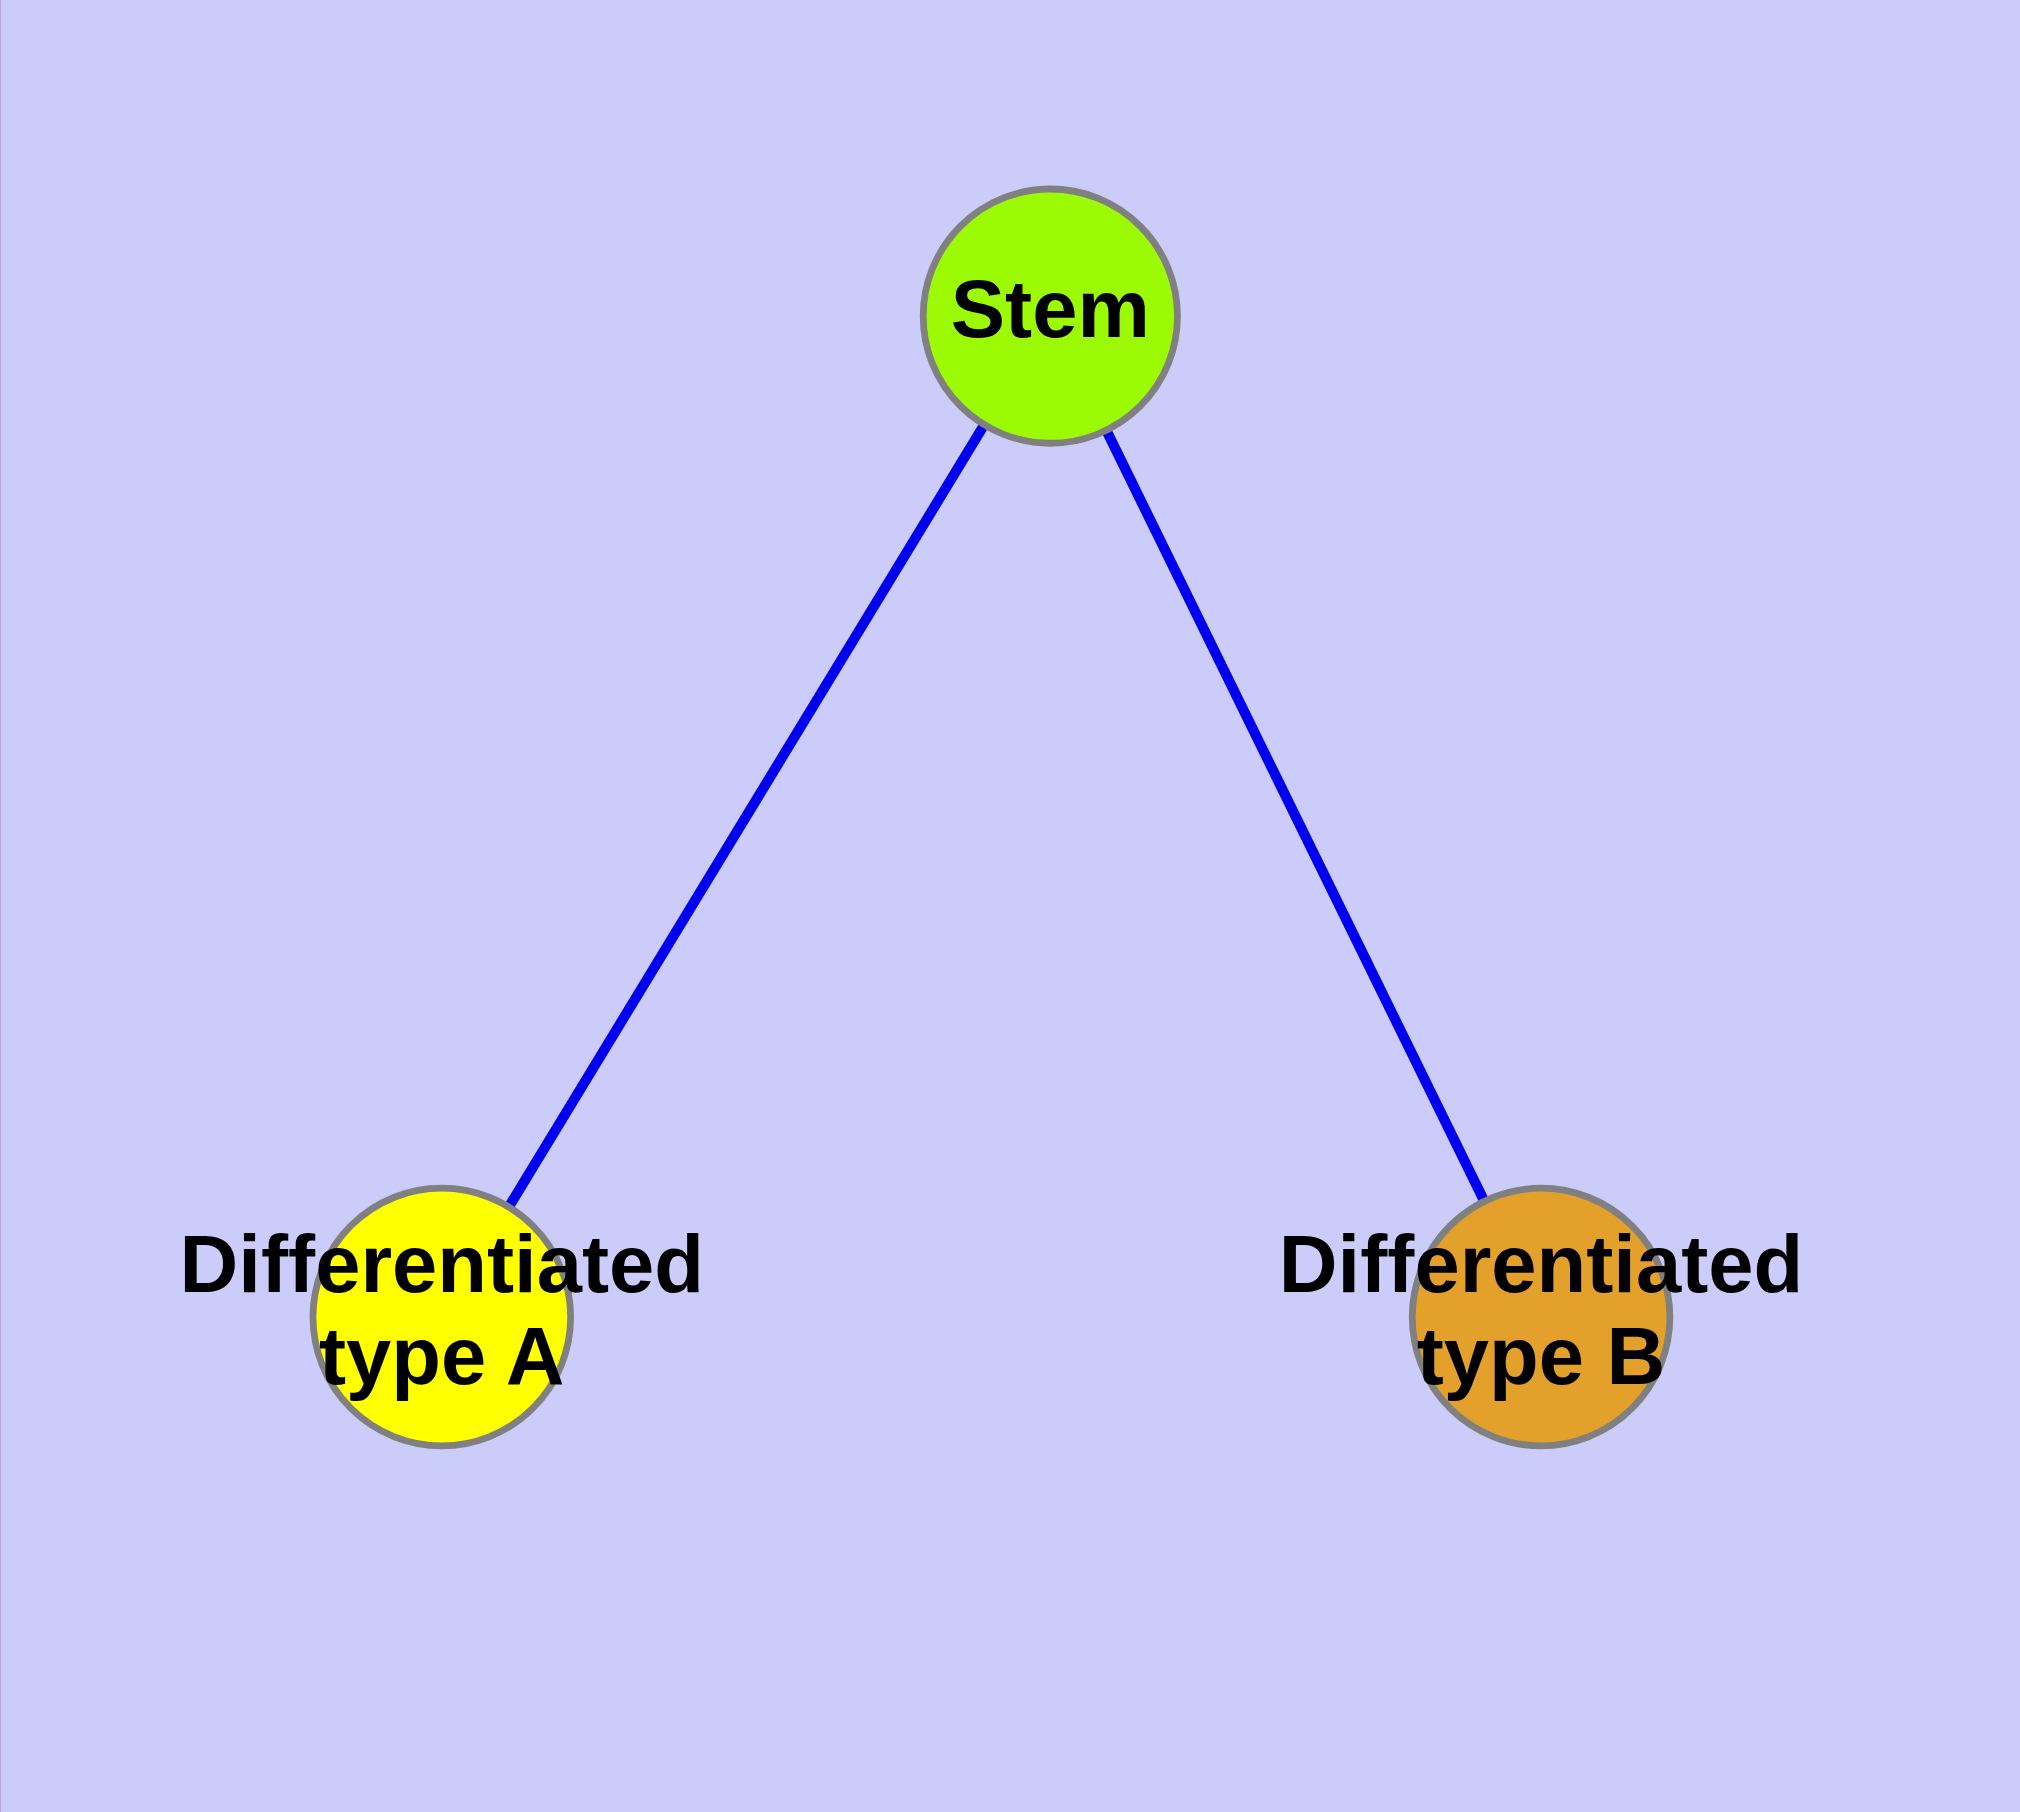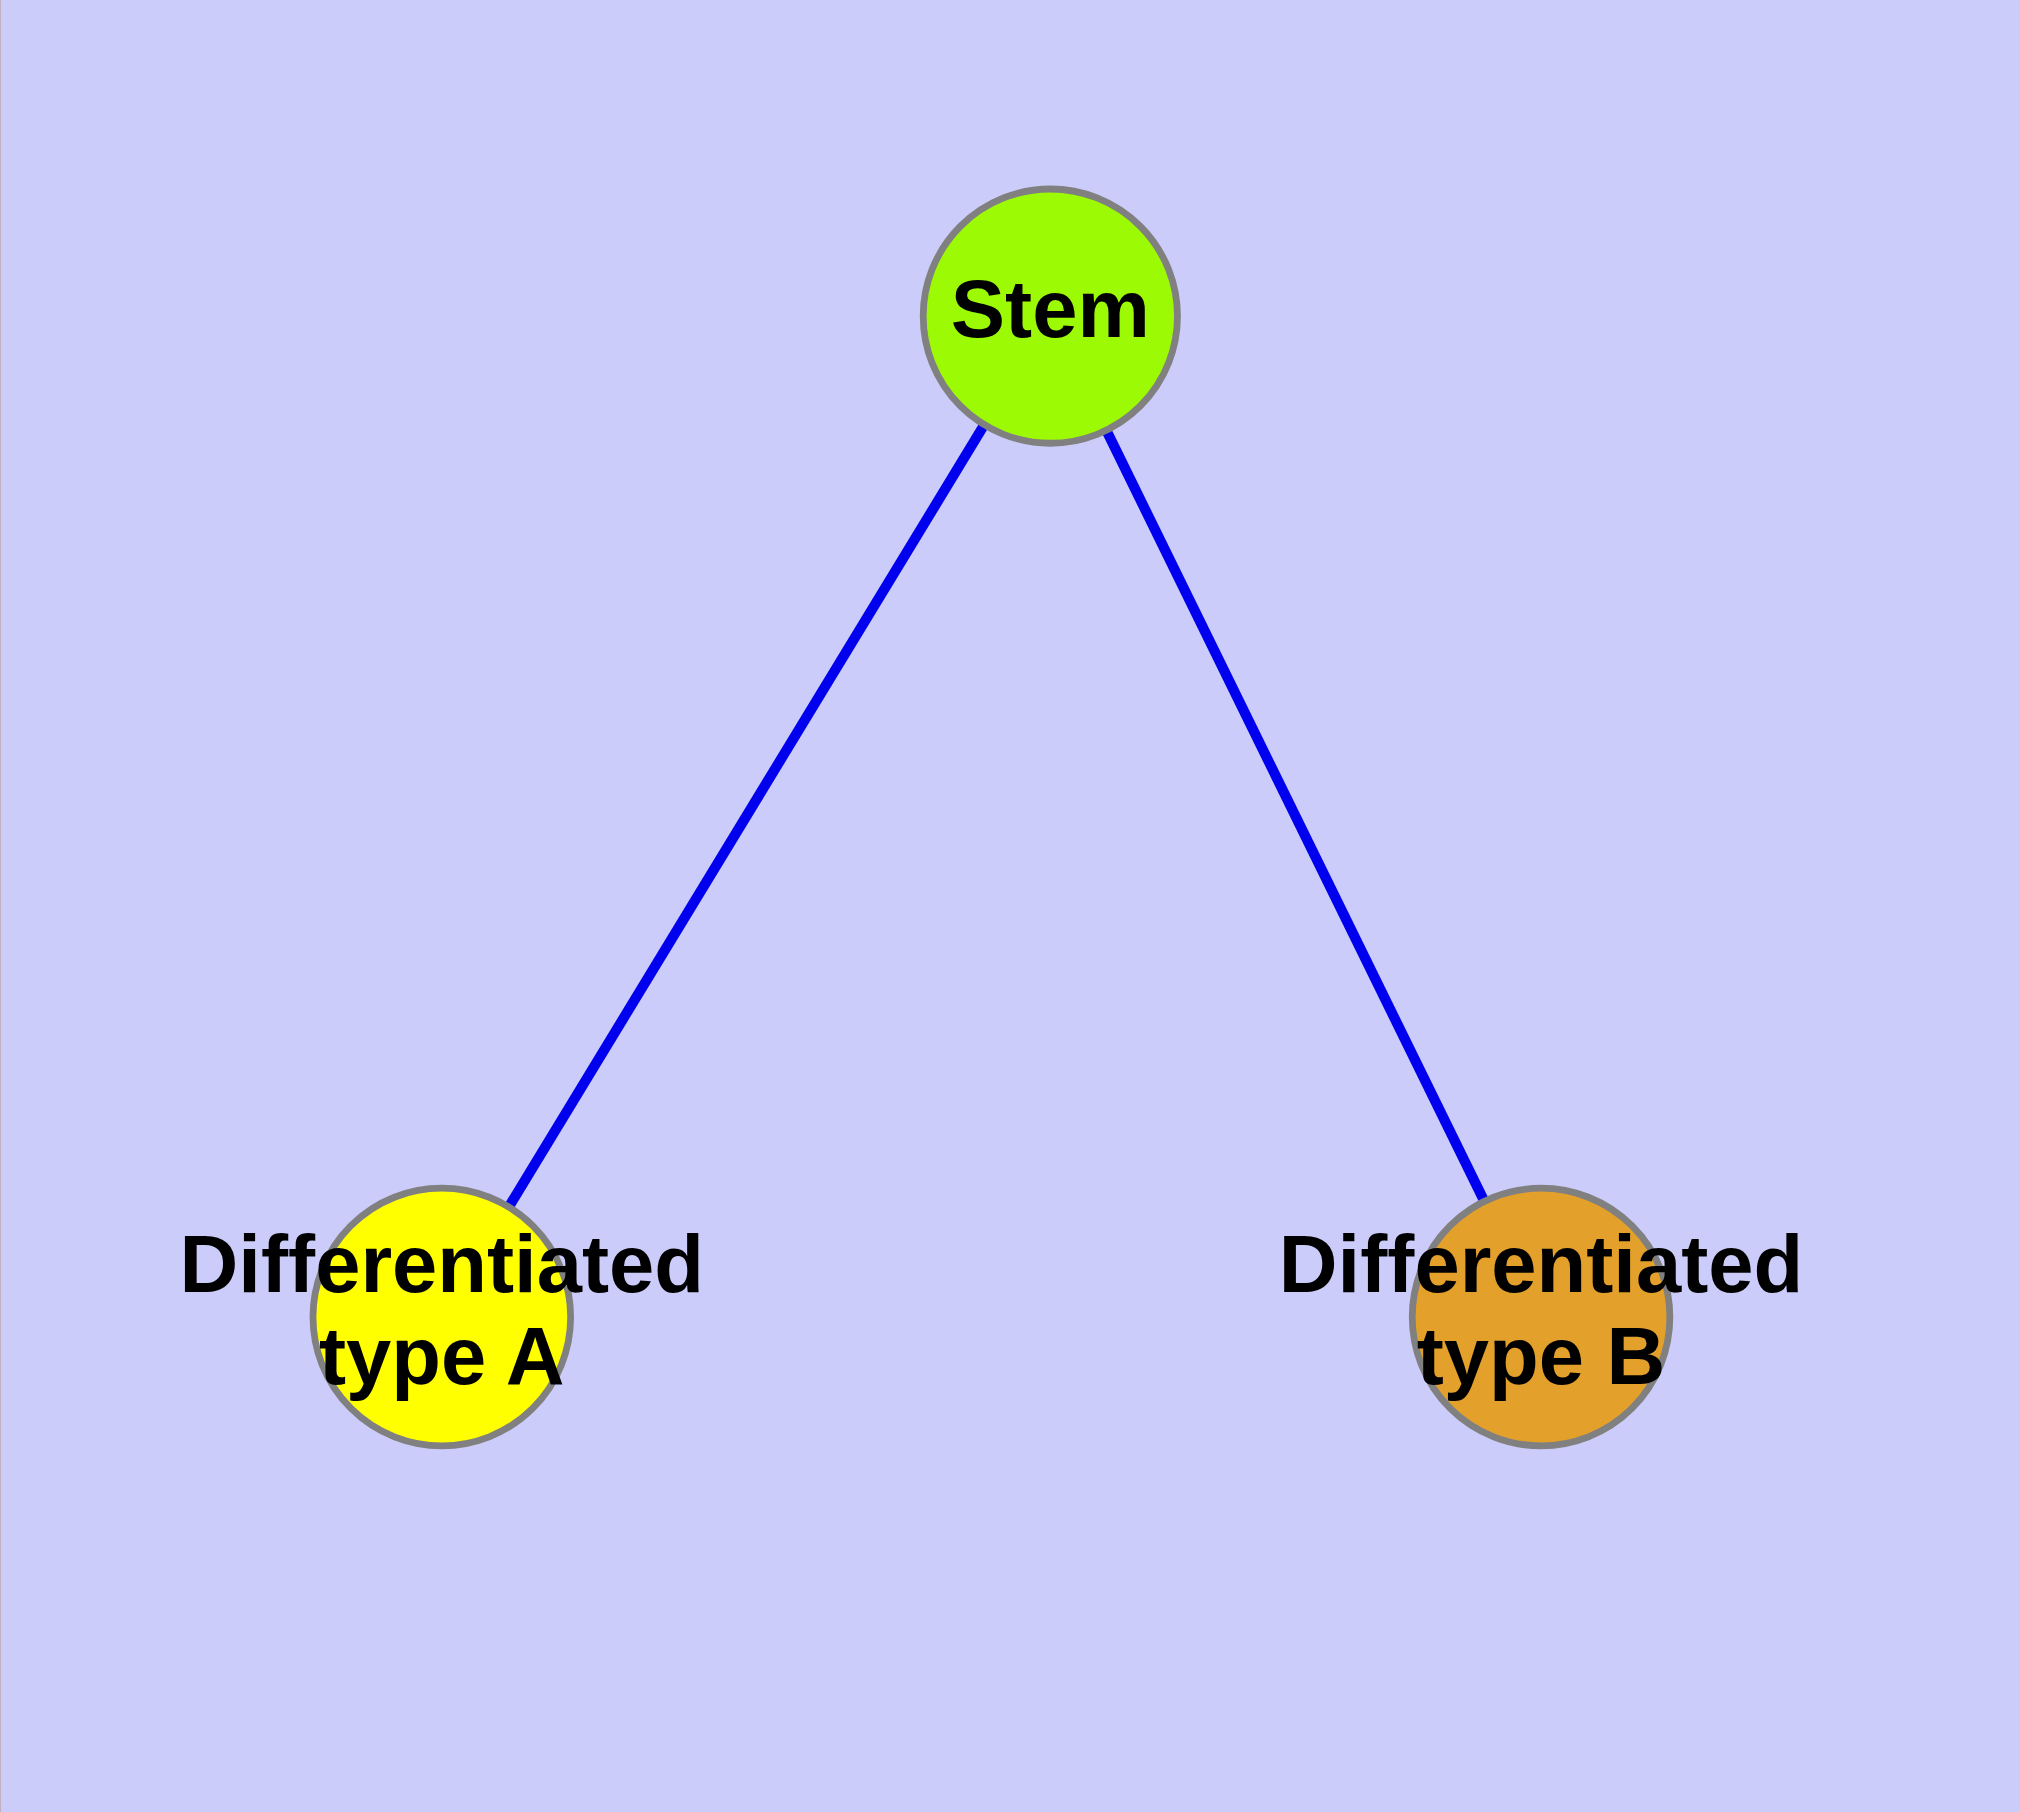--- a/index.html
+++ b/index.html
@@ -36,21 +36,21 @@
     fill: #000000;
     text-anchor: middle;
     dominant-baseline: middle;
     paint-order: normal;
     white-space: pre;
   }
 </style>
 </head>
 <body>
 
-<div id="canvas" style="background: #a16207;">
+<div id="canvas" style="background: #a21caf;">
   <svg id="graph-svg" viewBox="0 0 2384 2138" xmlns="http://www.w3.org/2000/svg">
 
     <rect id="bg-rect" x="0" y="0" width="2384" height="2138" fill="#ccccfa"></rect>
 
     <g id="edges-group">
         <line class="edge-line" x1="1160.0378528120214" y1="502.8806348593354" x2="601.0011228088731" y2="1422.4104094188313" stroke="#0000ee"></line>
         <line class="edge-line" x1="1305.9112046821185" y1="509.48036740860437" x2="1750.2083847299589" y2="1415.7238382833877" stroke="#0000ee"></line>
       </g>
     <g id="nodes-group">
         <circle class="node-circle" cx="1239" cy="373" r="150" fill="#9dfa05" stroke="#808080"></circle>

